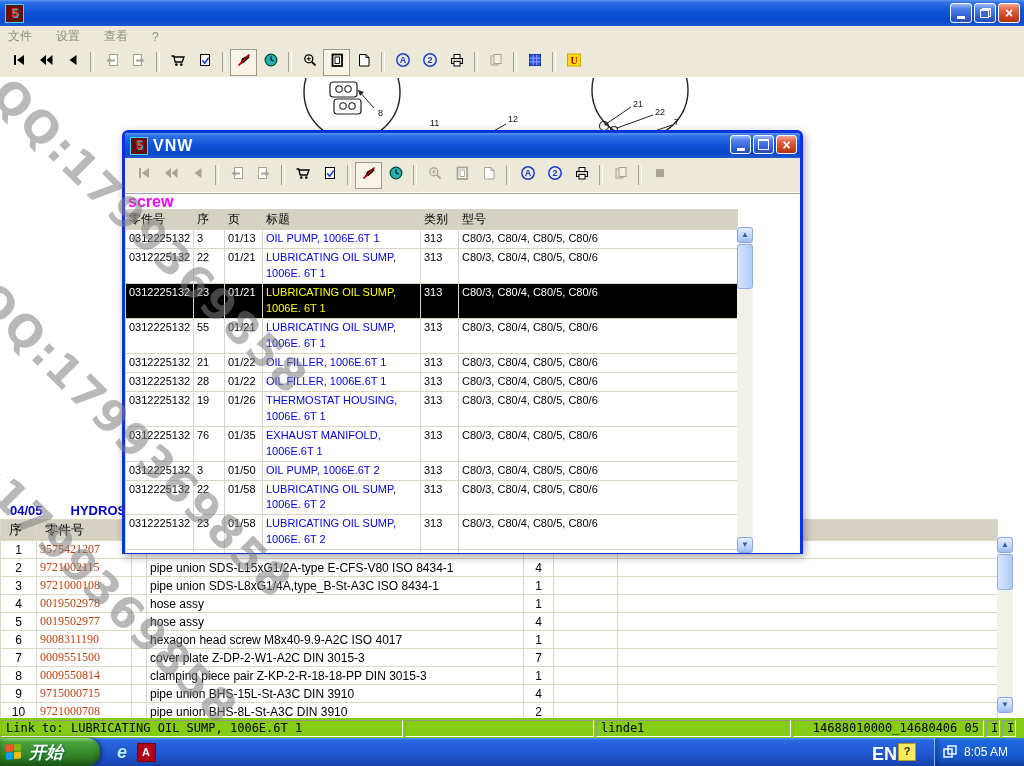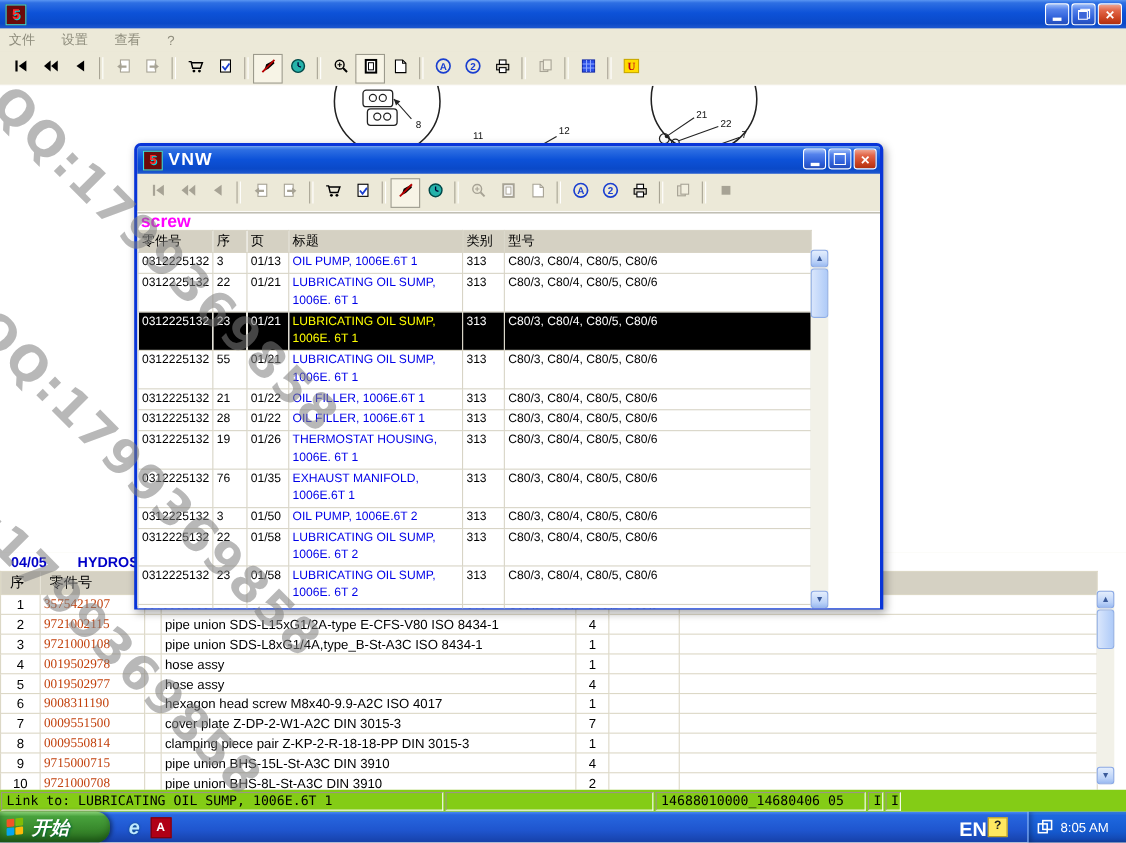--- a/index.html
+++ b/index.html
@@ -410,21 +410,22 @@
     <div class="sb" style="left:997px;top:35px;height:176px;">
       <div class="sb-arrow" style="top:0;">▲</div>
       <div class="sb-thumb" style="top:17px;height:36px;"></div>
       <div class="sb-arrow" style="bottom:0;">▼</div>
     </div>
   </div>
 
   <div class="statusbar" id="statusbar">
       <div class="sseg" style="width: 402px;">Link to: LUBRICATING OIL SUMP, 1006E.6T 1</div>
       <div class="sseg" style="width: 189px;"></div>
-      <div class="sseg" style="width: 191px;">14688010000_14680406 05</div>
+      <div class="sseg" style="width: 195px;">linde1</div>
+      <div class="sseg" style="width: 191px; text-align: right;">14688010000_14680406 05</div>
       <div class="sseg" style="width: 14px;">I</div>
       <div class="sseg" style="width: 14px;">I</div>
     </div>
 
   <div class="taskbar">
     <div class="start-btn">
       <span class="winflag">
         <span style="background:#F35325"></span>
           <span style="background:#81BC06"></span>
           <span style="background:#05A6F0"></span>

